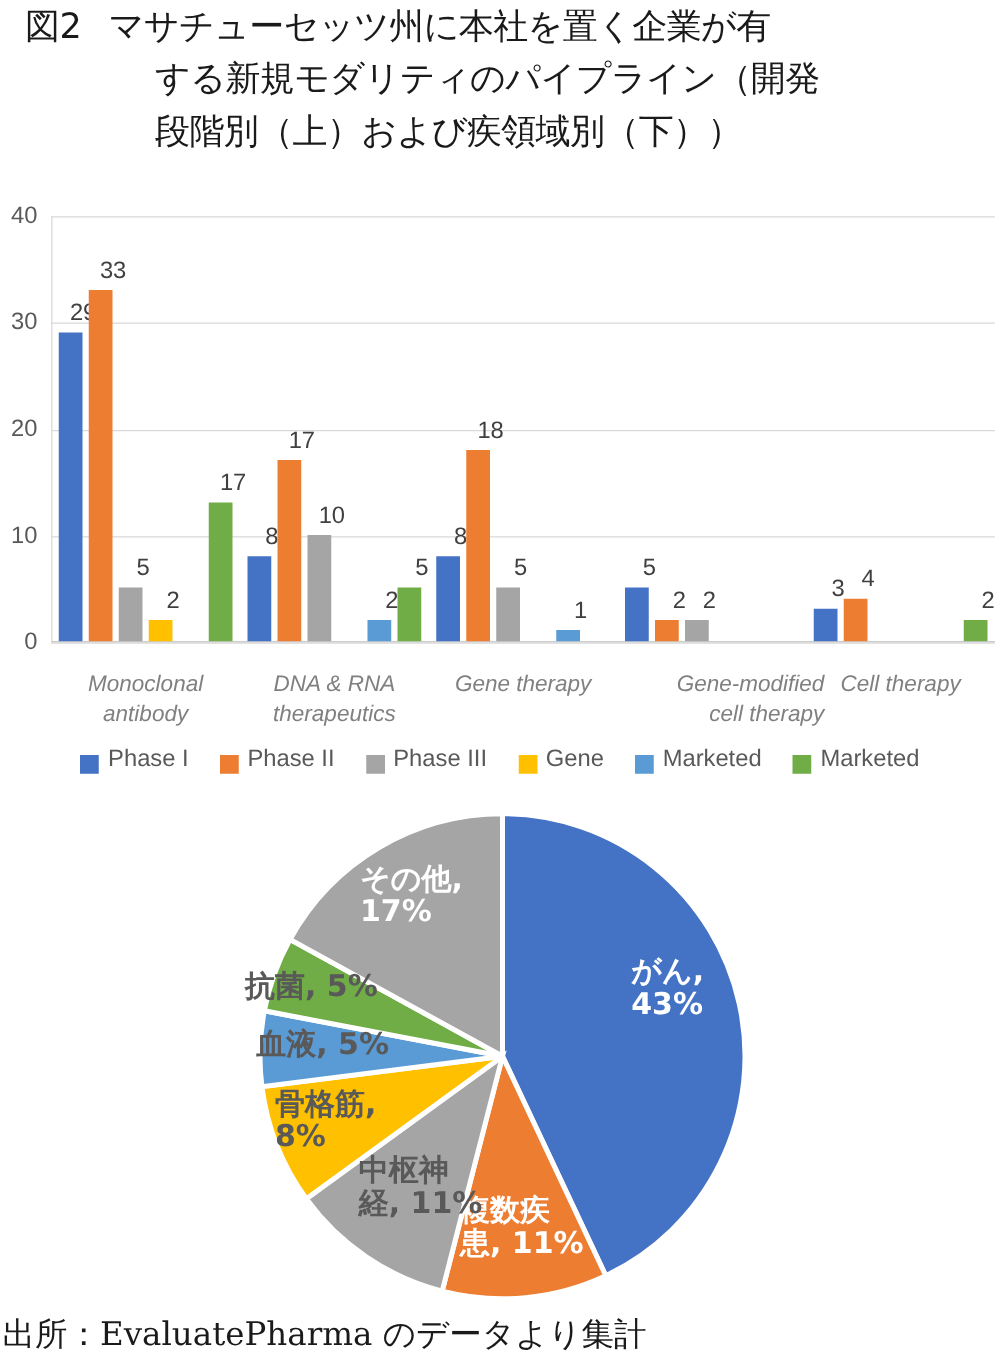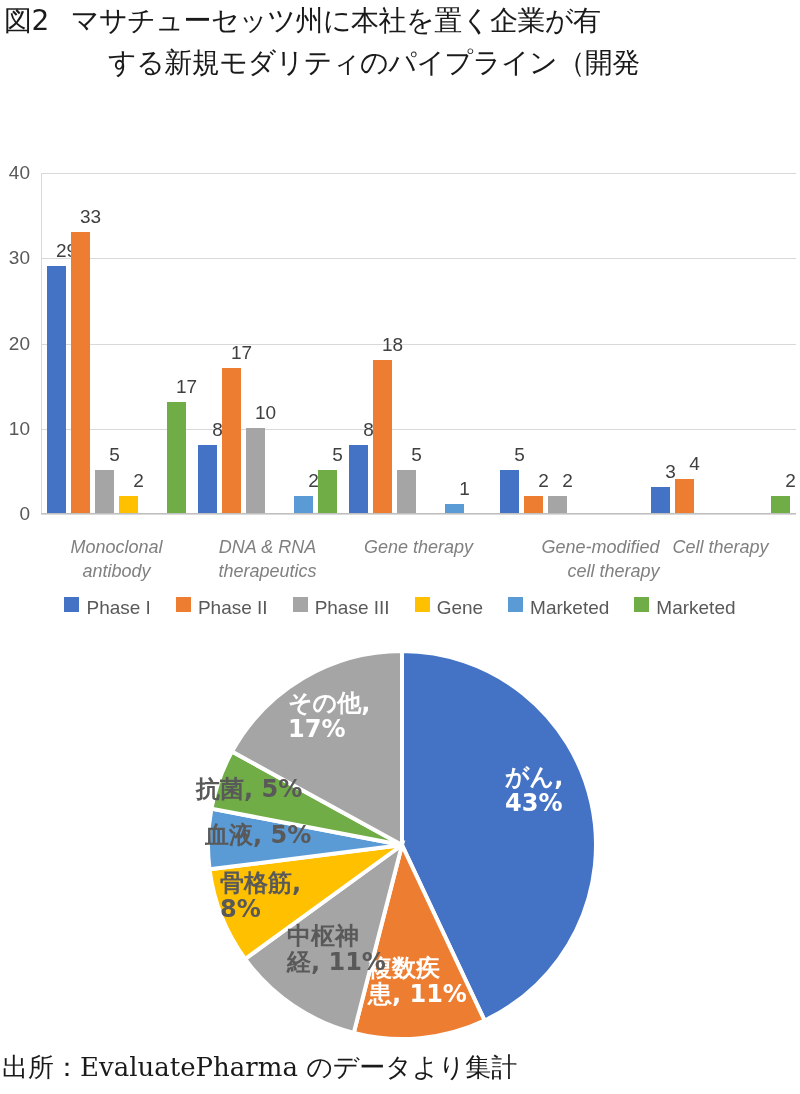--- a/index.html
+++ b/index.html
@@ -11,21 +11,21 @@
     width: 800px;
     height: 1094px;
     position: relative;
     font-family: "Liberation Sans", "DejaVu Sans", sans-serif;
     overflow: hidden;
   }
 
   
   .fig-title {
     position: absolute;
-    left: 0px;
+    left: 16px;
     top: 0px;
     width: 740px;
     font-family: "DejaVu Sans", "Liberation Sans", sans-serif;
     font-size: 28px;
     line-height: 42px;
     color: #1a1a1a;
     font-weight: 500;
     letter-spacing: -0.5px;
   }
   .fig-title .tl {
@@ -117,21 +117,21 @@
     left: 0;
     top: 437px;
     width: 800px;
     display: flex;
     justify-content: center;
     align-items: center;
     gap: 25px;
   }
   .legend-item {
     display: flex;
-    align-items: flex-start;
+    align-items: flex-end;
     gap: 7px;
     font-size: 19px;
     color: #595959;
   }
   .legend-swatch {
     width: 15px;
     height: 15px;
     display: inline-block;
   }
 
@@ -169,20 +169,21 @@
   }
 </style>
 </head>
 <body>
 
 <div class="fig-title">
   <span class="tl tl-1">
     <span class="title-label">図2</span><span>マサチューセッツ州に本社を置く企業が有</span>
   </span>
   <span class="tl tl-2">する新規モダリティのパイプライン（開発</span>
+  <span class="tl tl-3">段階別（上）および疾領域別（下））</span>
 </div>
 
 <div id="bar-chart">
   <div class="plot-area">
     <div class="axis-line-y"></div>
     <div class="axis-line-x"></div>
     <div id="gridlines">
         <div class="gridline" style="top: 341px;"></div>
         <div class="gridline" style="top: 255.75px;"></div>
         <div class="gridline" style="top: 170.5px;"></div>

